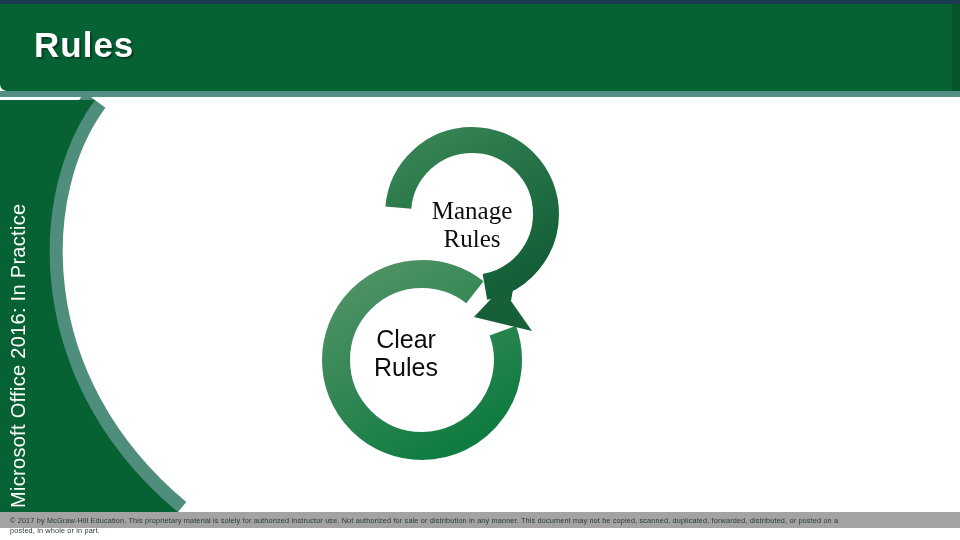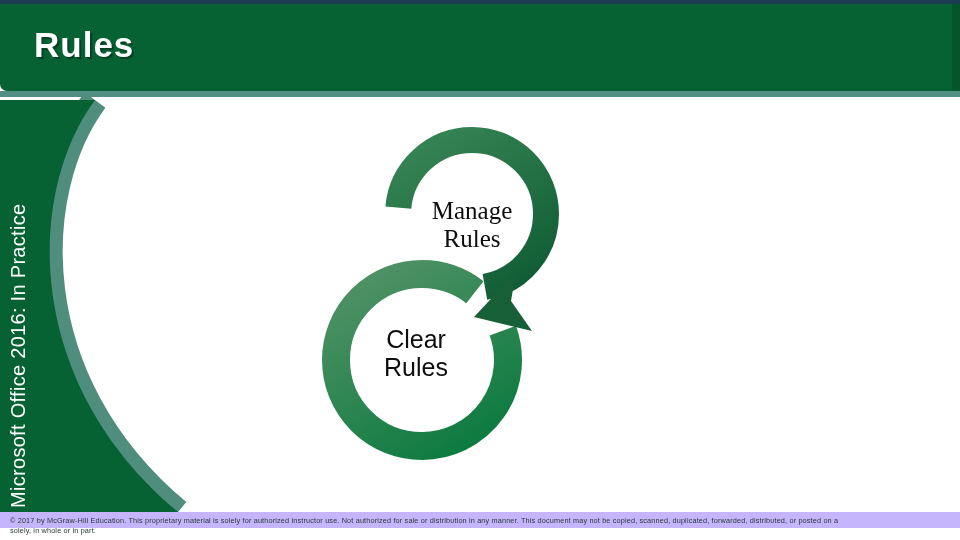--- a/index.html
+++ b/index.html
@@ -27,25 +27,25 @@
     white-space:nowrap;
   }
   
   .diagram-svg{position:absolute;left:0;top:0;}
   .node-label{
     position:absolute;width:180px;text-align:center;
     color:#0d0d0d;font-size:25px;line-height:28px;
     white-space:pre-line;
   }
   .label-manage{left:382px;top:197px;font-family:Liberation Serif, serif;}
-  .label-clear{left:326px;top:325px;}
+  .label-clear{left:316px;top:325px;}
   
   .footer{
     position:absolute;left:0;top:512px;width:960px;height:16px;
-    background:#c4b5fd;color:#2a3a38;
+    background:#a3a3a3;color:#2a3a38;
     font-size:7.3px;line-height:9.5px;letter-spacing:.15px;
     padding:4px 0 0 10px;box-sizing:border-box;
   }
   .footer div{white-space:nowrap;}
 </style>
 </head>
 <body>
 
 <div class="top-strip"></div>
 <div class="header">
@@ -81,14 +81,14 @@
   <path d="M 474,317 L 516,272 L 511,301 L 532,331 Z" fill="#175f37"></path>
 </svg>
 
 <div class="node-label label-manage">Manage
 Rules</div>
 <div class="node-label label-clear">Clear
 Rules</div>
 
 <div class="footer">
   <div>© 2017 by McGraw-Hill Education. This proprietary material is solely for authorized instructor use. Not  authorized for sale or distribution in any manner. This document may not be copied, scanned, duplicated, forwarded, distributed, or posted on a</div>
-  <div>solely, in whole or in part.</div>
+  <div>posted, in whole or in part.</div>
 </div>
 
 </body></html>

